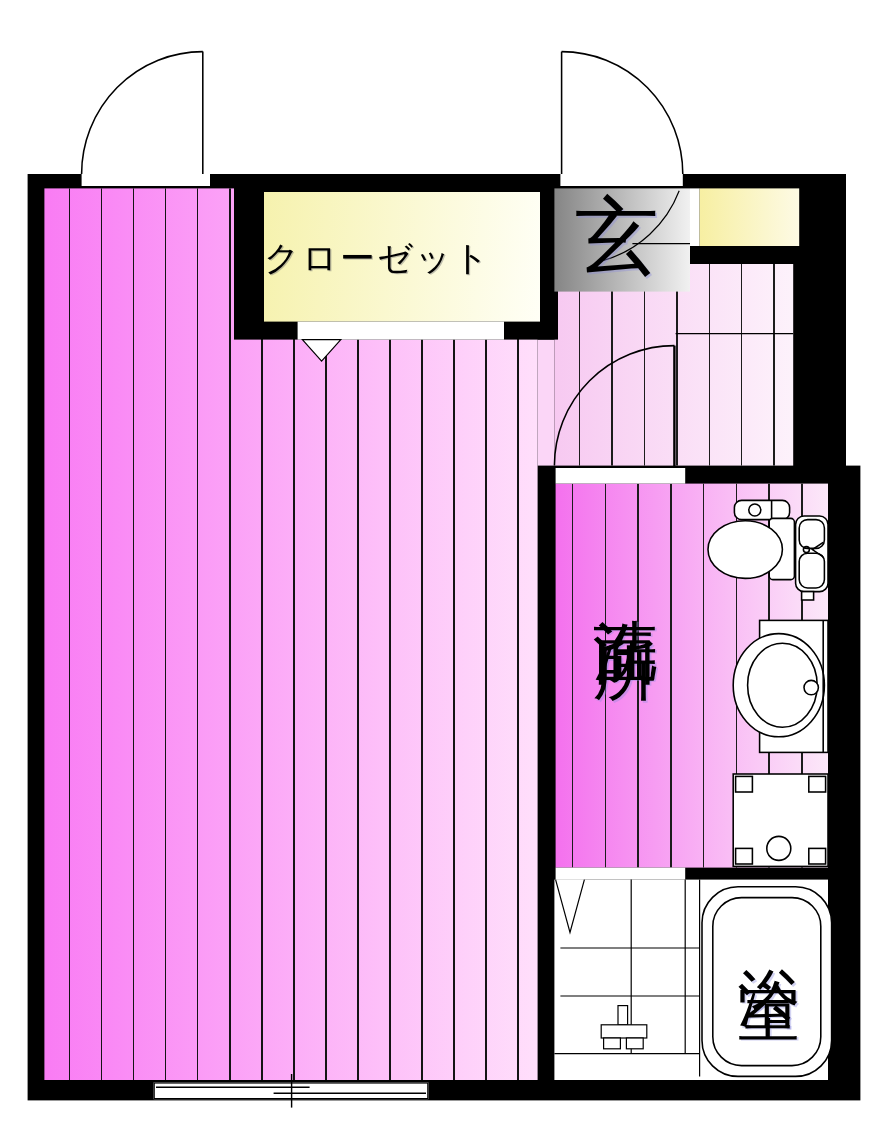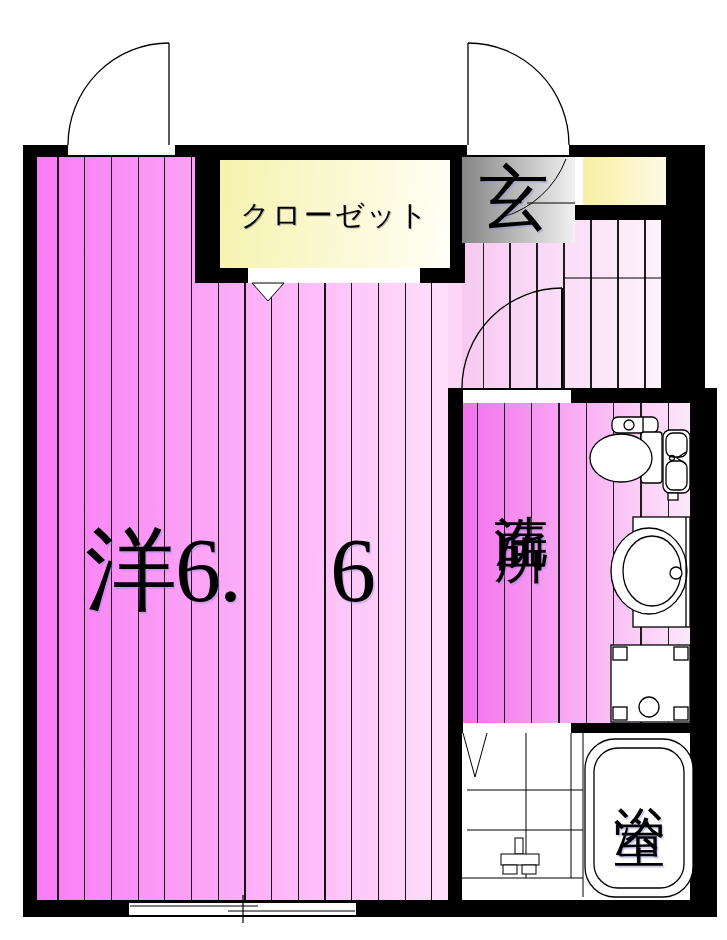--- a/index.html
+++ b/index.html
@@ -42,21 +42,21 @@
   .washroom-door-opening{left:463px;top:390px;width:108px;height:13px;background:#fff;}
   .bathroom-door-opening{left:463px;top:723px;width:108px;height:10px;background:#fff;}
   .window-opening{left:128px;top:902px;width:229px;height:14px;background:#fff;border:1px solid #000;box-sizing:border-box;}
 
   
   .lineart{left:0;top:0;width:727px;height:940px;pointer-events:none;}
 
   
   .lbl{color:#000;text-shadow:1.5px 1.5px 0 rgba(140,140,220,0.38);}
   .lbl-main{left:85px;top:518px;width:330px;font-size:92px;line-height:1.15;white-space:pre;letter-spacing:-2px;}
-  .lbl-closet{left:220px;top:196px;width:230px;font-size:29px;text-align:center;letter-spacing:2px;text-shadow:1px 1px 0 rgba(120,120,120,0.45);}
+  .lbl-closet{left:220px;top:196px;width:230px;font-size:29px;text-align:left;letter-spacing:2px;text-shadow:1px 1px 0 rgba(120,120,120,0.45);}
   .lbl-genkan{left:479px;top:164px;font-size:70px;line-height:1;}
   .lbl-washroom{left:494px;top:472px;font-size:54px;line-height:1;writing-mode:vertical-rl;letter-spacing:8px;}
   .lbl-bathroom{left:613px;top:765px;font-size:52px;line-height:1;writing-mode:vertical-rl;letter-spacing:8px;}
 </style>
 </head>
 <body>
 
 <div class="plan">
 
   <div class="abs base-wall"></div>
@@ -159,18 +159,17 @@
     <g fill="#ffffff" stroke-width="1.3">
       <rect x="611" y="645" width="79" height="77"></rect>
       <rect x="613" y="647" width="14" height="13"></rect>
       <rect x="674" y="647" width="14" height="13"></rect>
       <rect x="613" y="707" width="14" height="13"></rect>
       <rect x="674" y="707" width="14" height="13"></rect>
       <circle cx="649" cy="707" r="10" fill="none"></circle>
     </g>
   </svg>
 
-  <div class="abs lbl lbl-main">洋6.　6</div>
   <div class="abs lbl lbl-closet">クローゼット</div>
   <div class="abs lbl lbl-genkan">玄</div>
   <div class="abs lbl lbl-washroom">洗面所</div>
   <div class="abs lbl lbl-bathroom">浴室</div>
 </div>
 
 </body></html>

